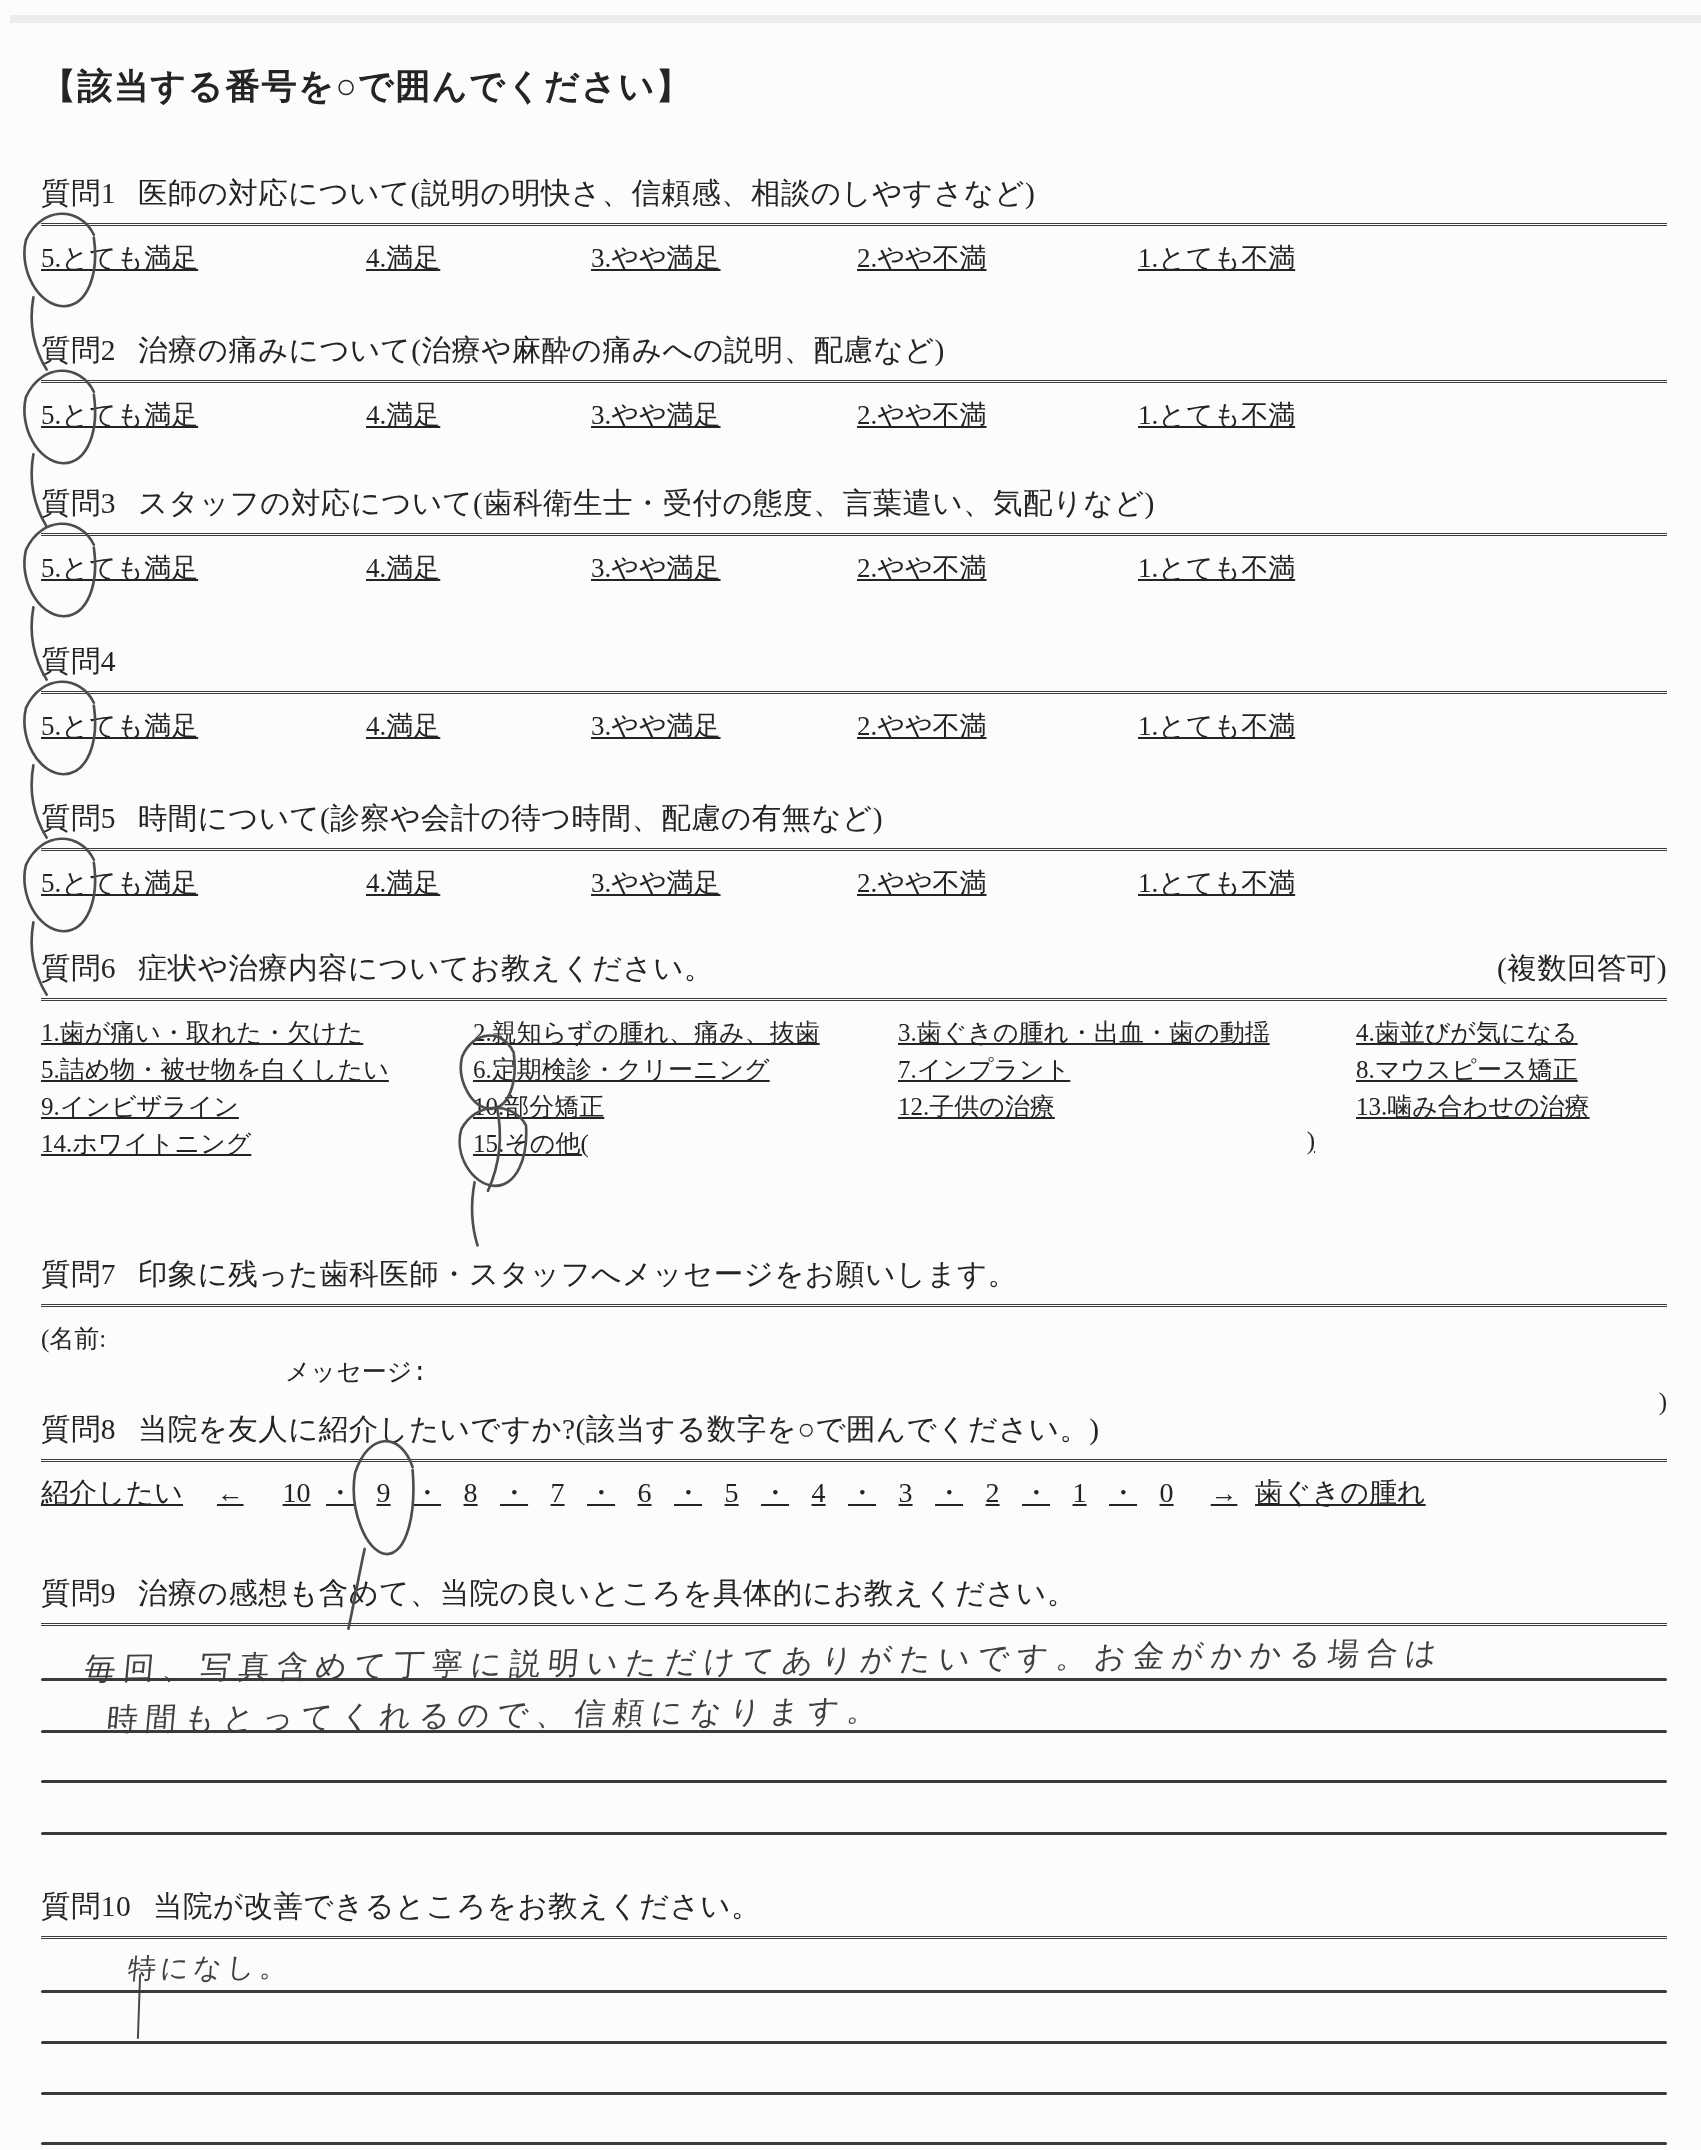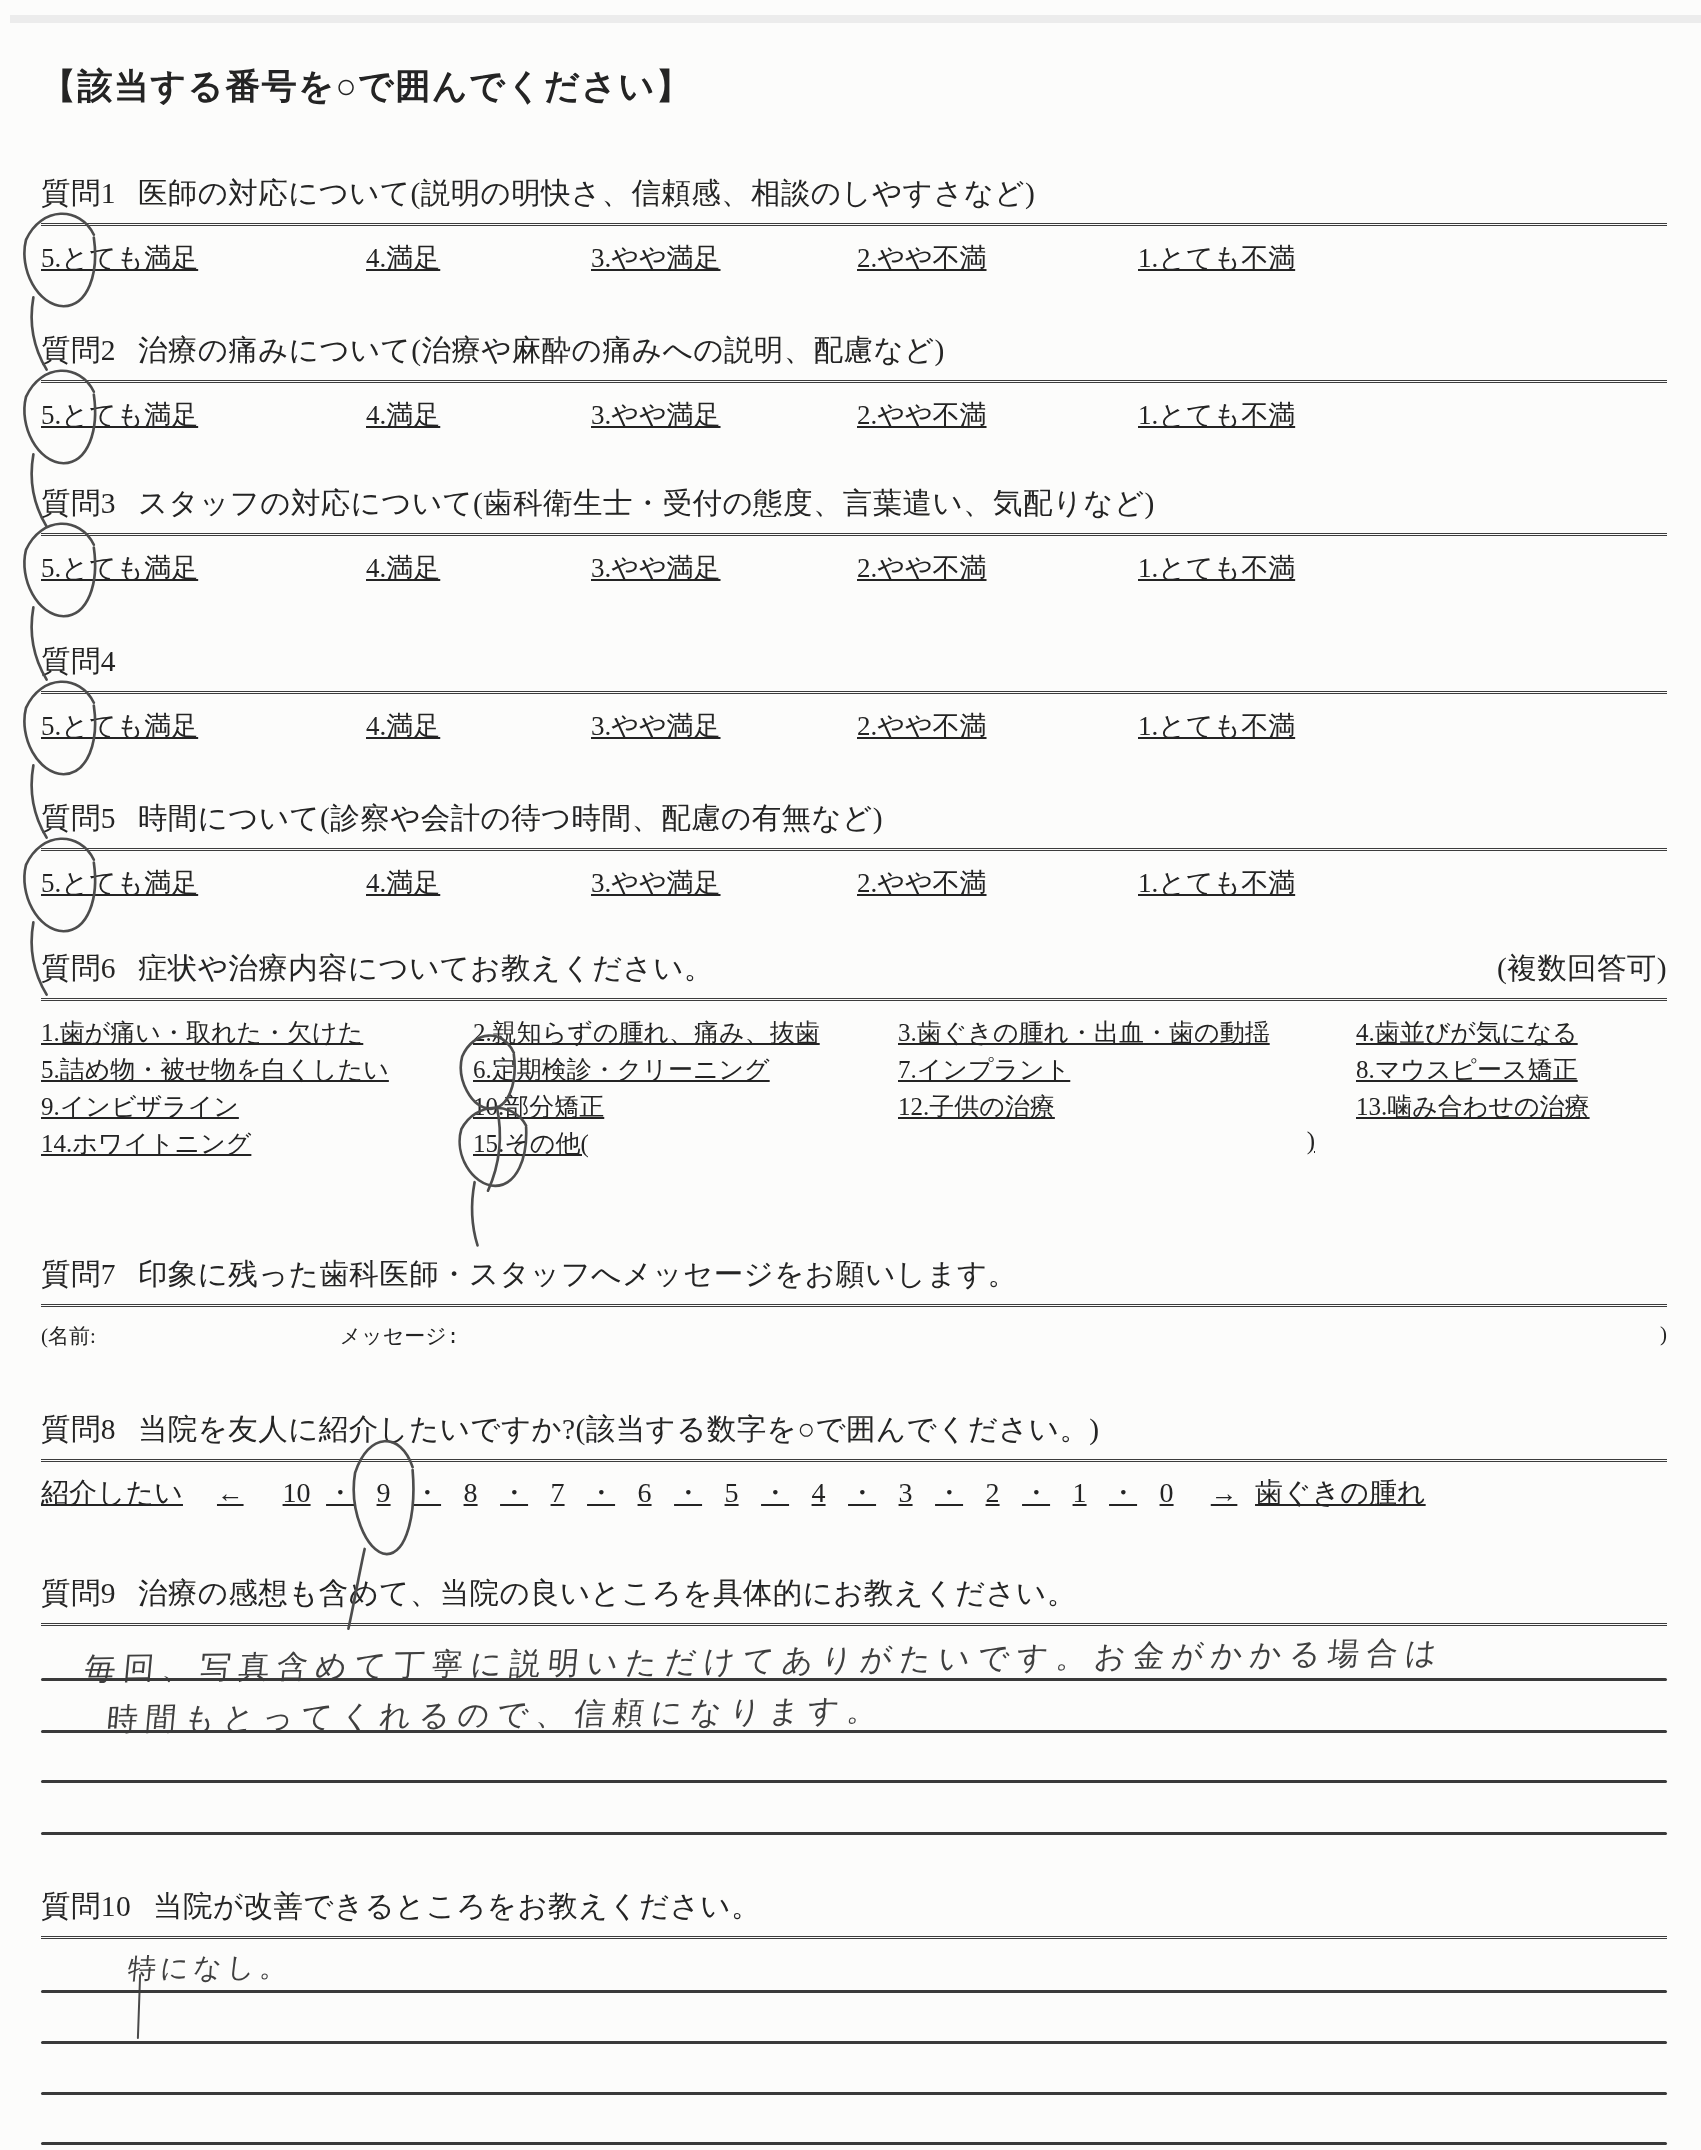--- a/index.html
+++ b/index.html
@@ -14,21 +14,21 @@
   .rating{position:relative;display:grid;grid-template-columns:325px 225px 266px 281px auto;margin-top:13.3px;font-size:27px;}
   .cell{position:relative;white-space:nowrap;text-decoration:underline;}
   .mark{position:absolute;pointer-events:none;z-index:4;overflow:visible;}
   .mark path{fill:none;stroke:#4d4d4d;stroke-width:3.6;stroke-linecap:round;}
   .mark-rating{left:-26.6px;top:-37px;width:111px;height:177px;}
   .mark-q6a{left:-19px;top:-26.6px;width:96px;height:177px;}
   .mark-q6b{left:-19px;top:-26.6px;width:103px;height:155px;}
   .mark-q8{left:-19px;top:-52px;width:96px;height:214px;}
   .q6grid{display:grid;grid-template-columns:432px 425px 458px auto;row-gap:4px;margin-top:14.8px;font-size:25px;}
   .q6close{text-align:right;padding-right:41px;}
-  .q7row{display:flex;margin-top:14.8px;font-size:21px;white-space:nowrap;}
+  .q7row{display:flex;margin-top:14.8px;font-size:25px;white-space:nowrap;flex-direction:column;}
   .q7msg{margin-left:244px;font-family:Liberation Mono, monospace;}
   .q7close{margin-left:auto;}
   .q8row{display:flex;align-items:baseline;margin-top:11.8px;font-size:28px;white-space:nowrap;text-decoration:underline;}
   .q8left{margin-right:34px;}
   .q8arrow{margin-right:29.5px;font-size:26.6px;}
   .q8arrowR{margin-left:20.7px;margin-right:17.7px;font-size:26.6px;}
   .q8num{display:inline-block;min-width:47px;text-align:center;}
   .q8wrap{position:relative;display:inline-block;min-width:47px;text-align:center;}
   .q8dot{display:inline-block;min-width:40px;text-align:center;}
   .hand{position:absolute;font-family:"DejaVu Sans",sans-serif;color:#3f3f3f;

